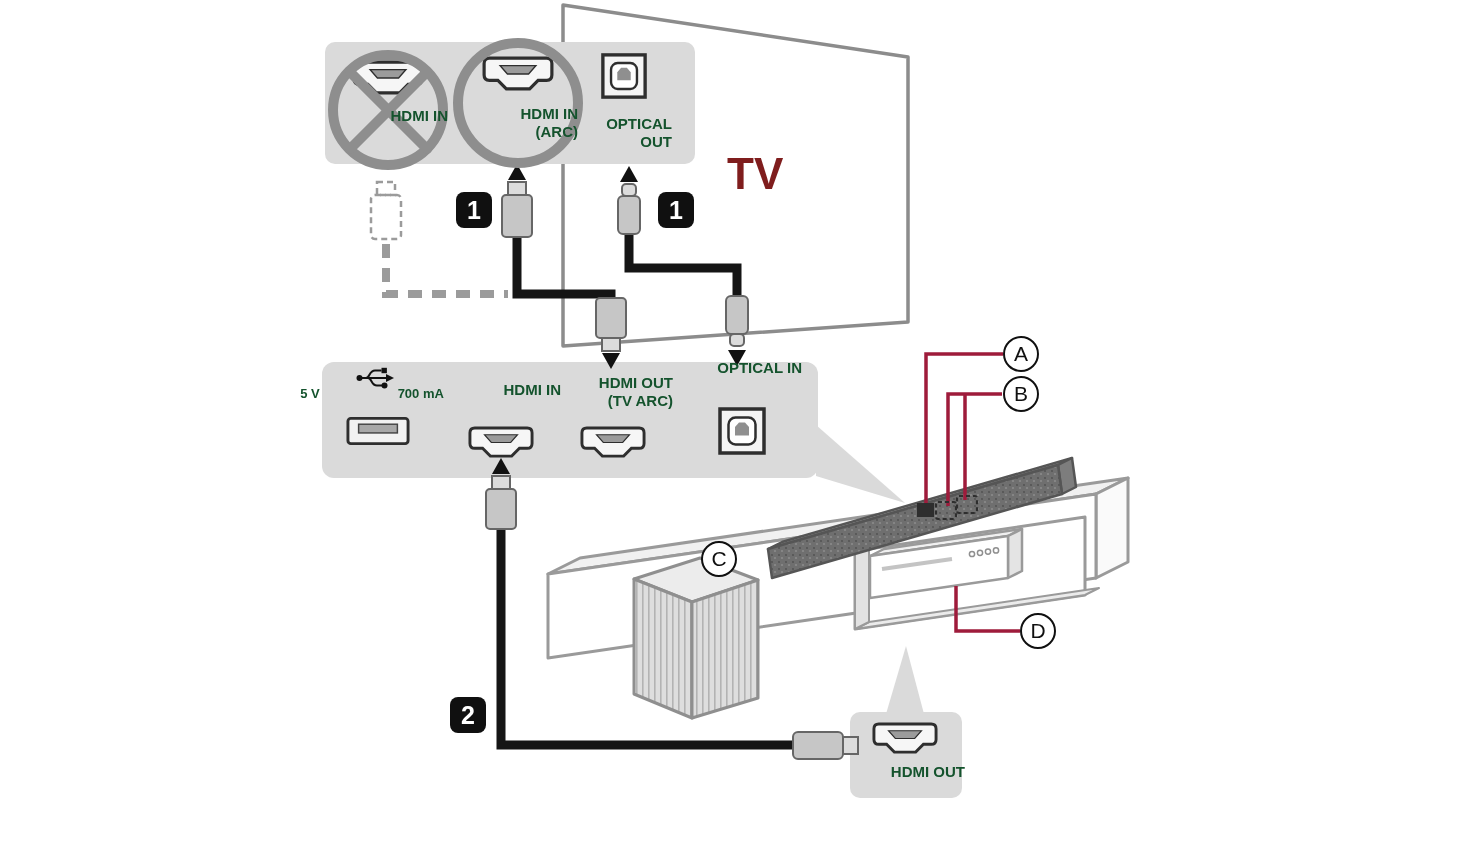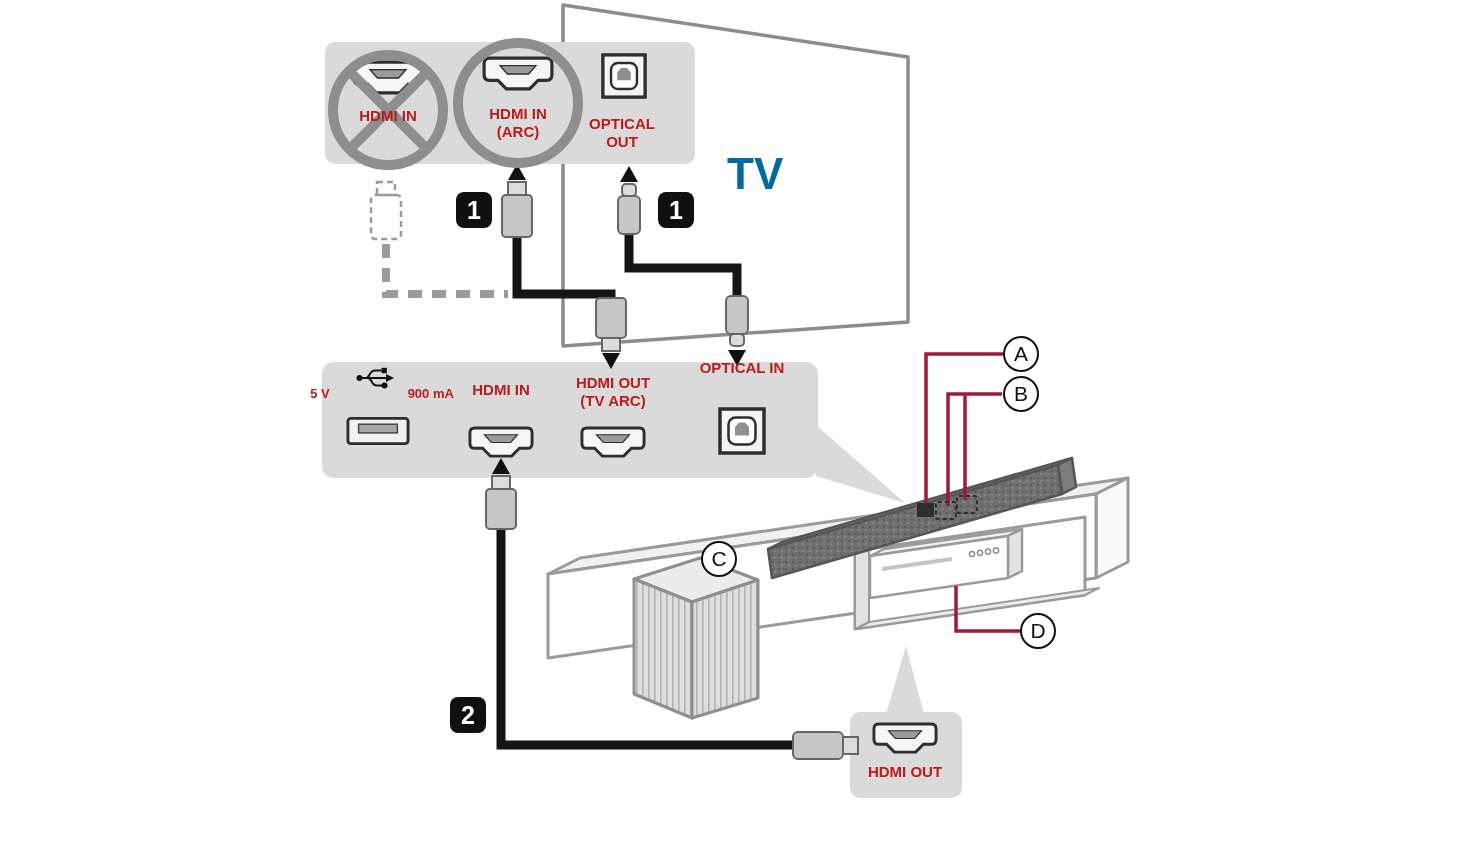--- a/index.html
+++ b/index.html
@@ -1,23 +1,23 @@
 <!DOCTYPE html>
 <html><head>
 <meta charset="utf-8">
 <style>
   html,body{margin:0;padding:0;background:#fff;}
   #stage{position:relative;width:1465px;height:842px;background:#fff;overflow:hidden;
          font-family:"Liberation Sans",sans-serif;}
   #art{position:absolute;left:0;top:0;width:1465px;height:842px;}
   .abs{position:absolute;}
-  .label{position:absolute;font:700 15px/1.18 "Liberation Sans",sans-serif;color:#b91c1c;
-         text-align:center;white-space:nowrap;}
+  .label{position:absolute;font:700 15px/1.18 "Liberation Sans",sans-serif;color:#14532d;
+         text-align:right;white-space:nowrap;}
   .label .line{display:block;}
-  .tv-title{font:700 44px/1 "Liberation Sans",sans-serif;color:#0369a1;}
+  .tv-title{font:700 44px/1 "Liberation Sans",sans-serif;color:#7f1d1d;}
   .power{font:700 13px/1.2 "Liberation Sans",sans-serif;display:flex;align-items:center;
          justify-content:center;gap:5px;}
   .dc{display:inline-block;width:15px;height:9px;position:relative;}
   .dc::before{content:"";position:absolute;top:0;left:0;right:0;height:0;border-top:2.5px solid #000;}
   .dc::after{content:"";position:absolute;bottom:0;left:0;right:0;height:2.5px;
              background:repeating-linear-gradient(90deg,#000 0 3px,transparent 3px 5.5px);}
   .badge-num{position:absolute;width:36px;height:36px;background:#101010;border-radius:8px;
              color:#fff;font:700 25px/36px "Liberation Sans",sans-serif;text-align:center;}
   .badge-letter{position:absolute;width:36px;height:36px;box-sizing:border-box;background:#fff;
                 border:2.5px solid #101010;border-radius:50%;color:#101010;
@@ -189,24 +189,24 @@
     <span class="line">(ARC)</span>
   </div>
 
   <div class="label" style="left:572px;top:115px;width:100px;">
     <span class="line">OPTICAL</span>
     <span class="line">OUT</span>
   </div>
 
   <div class="abs tv-title" style="left:727px;top:152px;">TV</div>
 
-  <div class="label power" style="left:322px;top:386px;width:120px;gap:39px;">
+  <div class="label power" style="left:312px;top:386px;width:120px;gap:39px;">
     <span>5 V</span>
     <span class="dc"></span>
-    <span>900 mA</span>
+    <span>700 mA</span>
   </div>
 
   <div class="label" style="left:441px;top:381px;width:120px;">HDMI IN</div>
 
   <div class="label" style="left:553px;top:374px;width:120px;">
     <span class="line">HDMI OUT</span>
     <span class="line">(TV ARC)</span>
   </div>
 
   <div class="label" style="left:682px;top:359px;width:120px;">OPTICAL IN</div>

